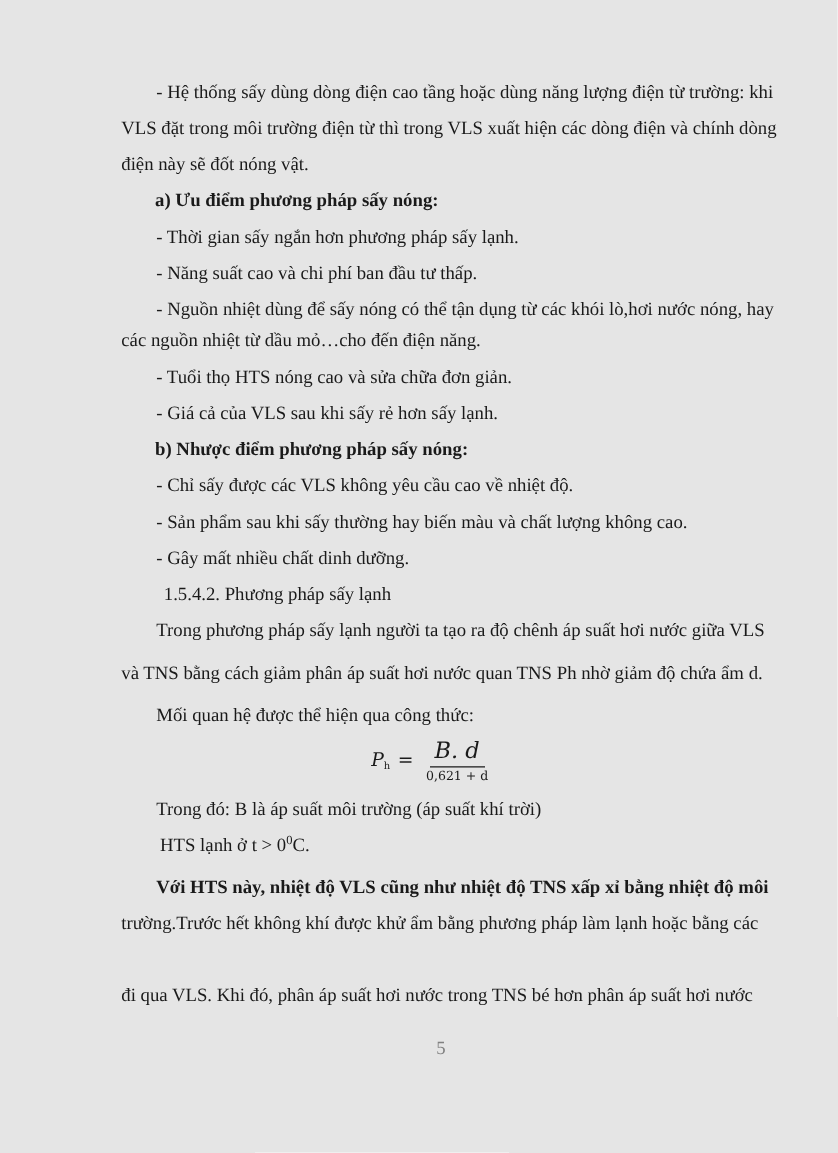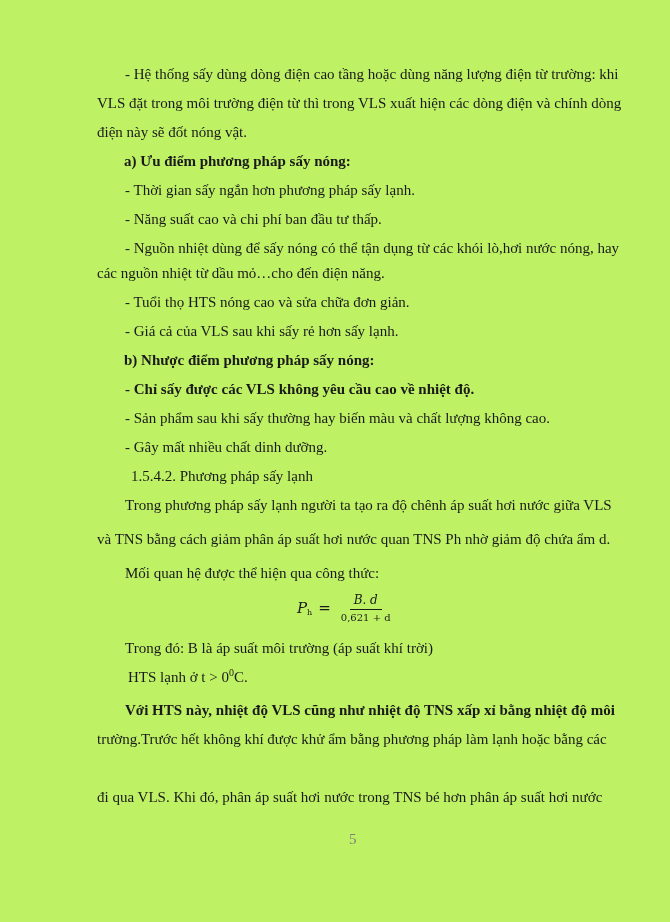--- a/index.html
+++ b/index.html
@@ -1,37 +1,37 @@
 <!DOCTYPE html>
 <html><head>
 <meta charset="utf-8">
 <style>
   html, body { margin: 0; padding: 0; background: #ffffff; }
   body { width: 670px; height: 922px; position: relative; overflow: hidden; }
   .page {
     position: absolute; left: 0; top: 0; width: 670px; height: 922px;
-    background: #bef264; color: #1a1a1a;
+    background: #e5e5e5; color: #1a1a1a;
     font-family: "Liberation Serif", "DejaVu Serif", serif;
     font-size: 15px;
   }
   .line {
     position: absolute; white-space: nowrap; line-height: 20px; height: 20px;
   }
   .just { display: block; text-align: justify; text-align-last: justify; width: 491px; }
   .bold { font-weight: bold; }
   .formula {
     position: absolute; left: 297px; top: 586px; height: 44px;
     display: flex; align-items: center;
     font-family: "DejaVu Serif", "Liberation Serif", serif; font-size: 15px;
   }
   .formula .lhs { font-style: italic; }
   .formula .lhs sub { font-style: normal; font-size: 8px; vertical-align: -2px; }
   .formula .eq { margin: 0 6px; }
   .frac { display: inline-flex; flex-direction: column; align-items: center; }
-  .frac .num { padding: 0 4px 2px 4px; border-bottom: 1px solid #1a1a1a; font-size: 12px; }
+  .frac .num { padding: 0 4px 2px 4px; border-bottom: 1px solid #1a1a1a; font-size: 18px; }
   .frac .den { padding: 2px 4px 0 4px; font-size: 10px; }
   .it { font-style: italic; }
   sup { font-size: 10px; vertical-align: 6px; line-height: 0; }
   .pagenum {
     position: absolute; left: 349px; top: 831px; font-size: 15px; color: #808080;
     font-family: "Liberation Serif", serif;
   }
 </style>
 </head>
 <body>
@@ -46,21 +46,21 @@
 
   <div class="line" style="left:125px; top:180px;">- Thời gian sấy ngắn hơn phương pháp sấy lạnh.</div>
   <div class="line" style="left:125px; top:209px;">- Năng suất cao và chi phí ban đầu tư thấp.</div>
   <div class="line just" style="left:125px; top:238px; width:455px;">- Nguồn nhiệt dùng để sấy nóng có thể tận dụng từ các khói lò,hơi nước nóng, hay</div>
   <div class="line" style="left:97px; top:263px;">các nguồn nhiệt từ dầu mỏ…cho đến điện năng.</div>
   <div class="line" style="left:125px; top:292px;">- Tuổi thọ HTS nóng cao và sửa chữa đơn giản.</div>
   <div class="line" style="left:125px; top:321px;">- Giá cả của VLS sau khi sấy rẻ hơn sấy lạnh.</div>
 
   <div class="line bold" style="left:124px; top:350px;">b) Nhược điểm phương pháp sấy nóng:</div>
 
-  <div class="line" style="left:125px; top:379px;font-weight:bold;">- Chỉ sấy được các VLS không yêu cầu cao về nhiệt độ.</div>
+  <div class="line" style="left:125px; top:379px;">- Chỉ sấy được các VLS không yêu cầu cao về nhiệt độ.</div>
   <div class="line" style="left:125px; top:408px;">- Sản phẩm sau khi sấy thường hay biến màu và chất lượng không cao.</div>
   <div class="line" style="left:125px; top:437px;">- Gây mất nhiều chất dinh dưỡng.</div>
 
   <div class="line" style="left:131px; top:466px;">1.5.4.2. Phương pháp sấy lạnh</div>
 
   <div class="line just" style="left:125px; top:495px; width:455px;">Trong phương pháp sấy lạnh người ta tạo ra độ chênh áp suất hơi nước giữa VLS</div>
   <div class="line" style="left:97px; top:529px;">và TNS bằng cách giảm phân áp suất hơi nước quan TNS Ph nhờ giảm độ chứa ẩm d.</div>
 
   <div class="line" style="left:125px; top:563px;">Mối quan hệ được thể hiện qua công thức:</div>
 

